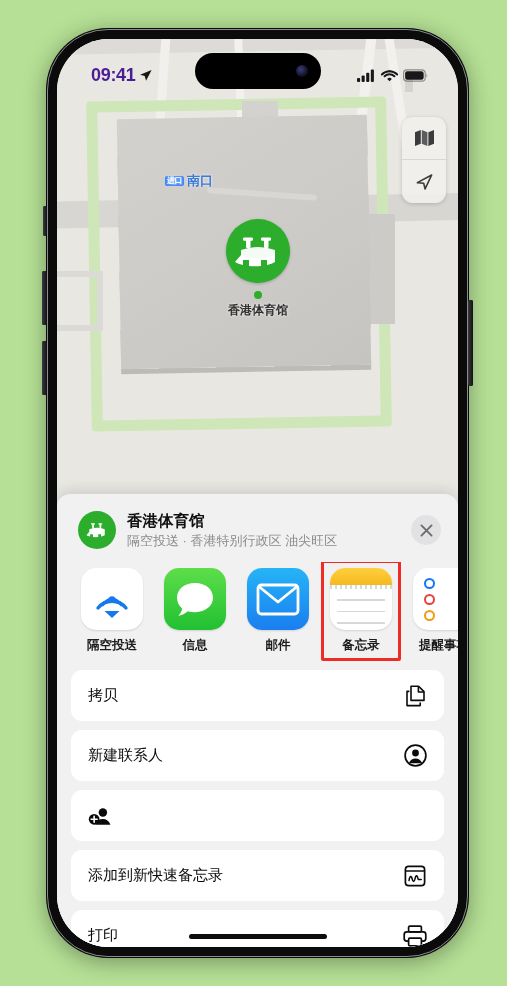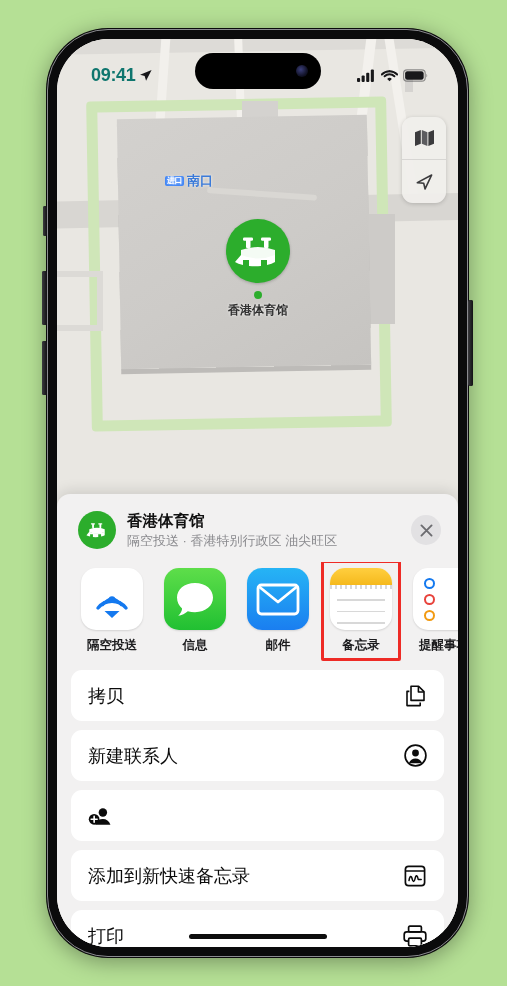--- a/index.html
+++ b/index.html
@@ -135,21 +135,21 @@
   #map-ctl-layers { border-bottom: 1px solid rgba(0,0,0,.1); }
 
   
   #status-bar {
     position: absolute; left:0; top:0; width:100%; height:58px;
     display: flex; align-items: center; justify-content: space-between;
     padding: 14px 30px 0 34px;
     z-index: 30;
   }
   #status-time-wrap { display:flex; align-items:center; gap:2px; }
-  #status-time { font-size: 18px; font-weight: 600; color:#0f766e; letter-spacing:-.3px; }
+  #status-time { font-size: 18px; font-weight: 600; color:#4c1d95; letter-spacing:-.3px; }
   #status-right { display:flex; align-items:center; gap:5px; }
 
   #dynamic-island {
     position:absolute; left:50%; transform:translateX(-50%);
     top: 14px; width: 126px; height: 36px;
     background:#000; border-radius:19px; z-index:31;
   }
   #island-camera {
     position:absolute; right:13px; top:50%; transform:translateY(-50%);
     width:12px; height:12px; border-radius:50%;
@@ -224,21 +224,21 @@
   
   #action-list { padding: 4px 14px 0; }
   .action-card {
     background:#fff; border-radius:11px; margin-bottom:9px; overflow:hidden;
   }
   .action-row {
     display:flex; align-items:center; justify-content:space-between;
     padding: 0 17px; height: 51px;
     cursor:pointer;
   }
-  .action-label { font-size:18px; color:#0b0b0b; font-weight:500; }
+  .action-label { font-size:15px; color:#0b0b0b; font-weight:500; }
   .action-icon { width:24px; height:24px; display:flex; align-items:center; justify-content:center; }
 
   
   #home-indicator {
     position:absolute; left:50%; transform:translateX(-50%);
     bottom: 8px; width: 138px; height: 5px;
     background:#0d0d0d; border-radius:3px; z-index:40;
   }
 </style>
 </head>

